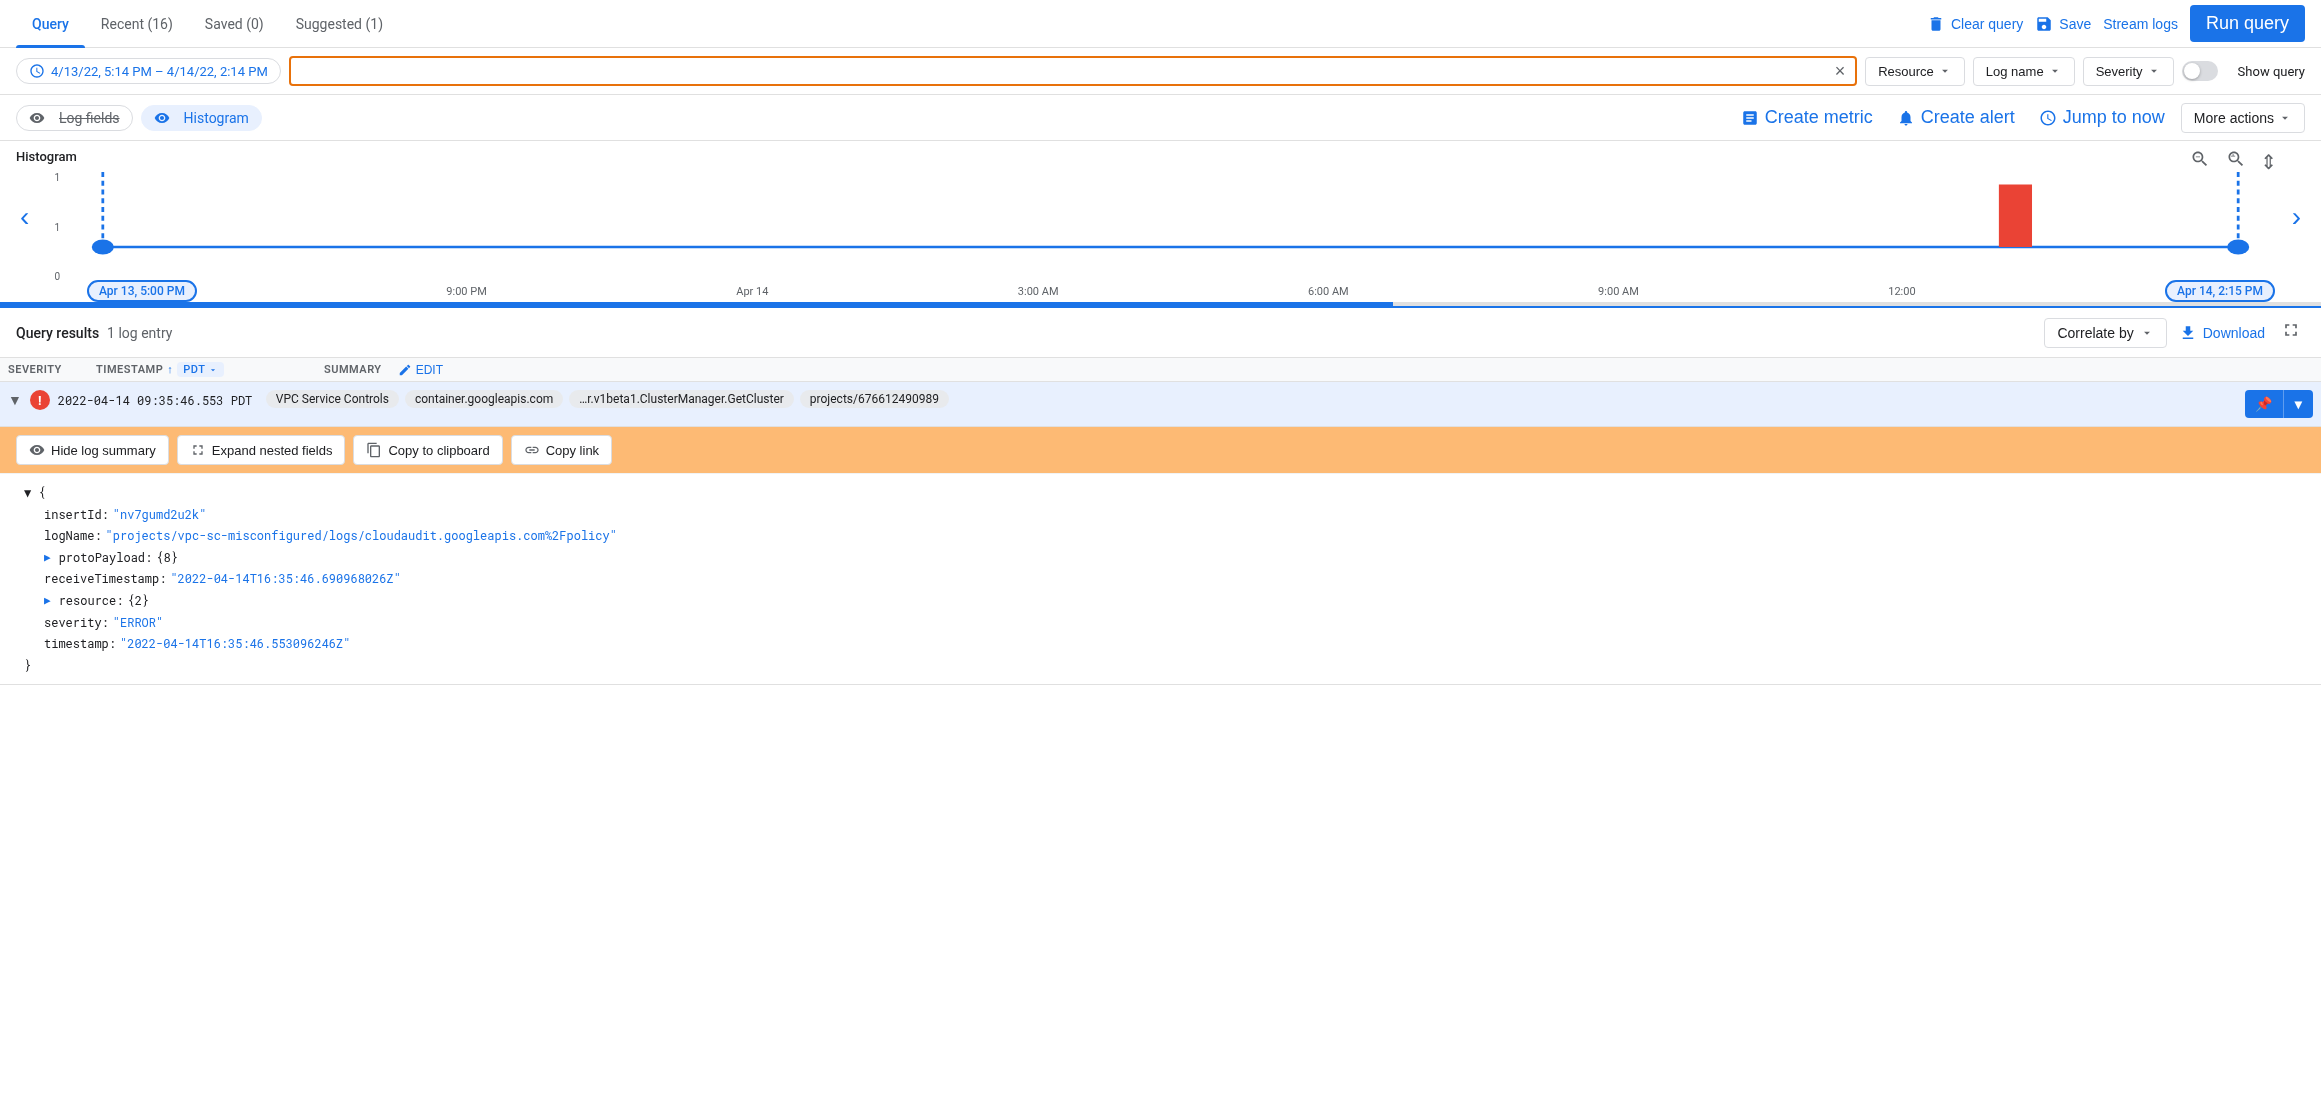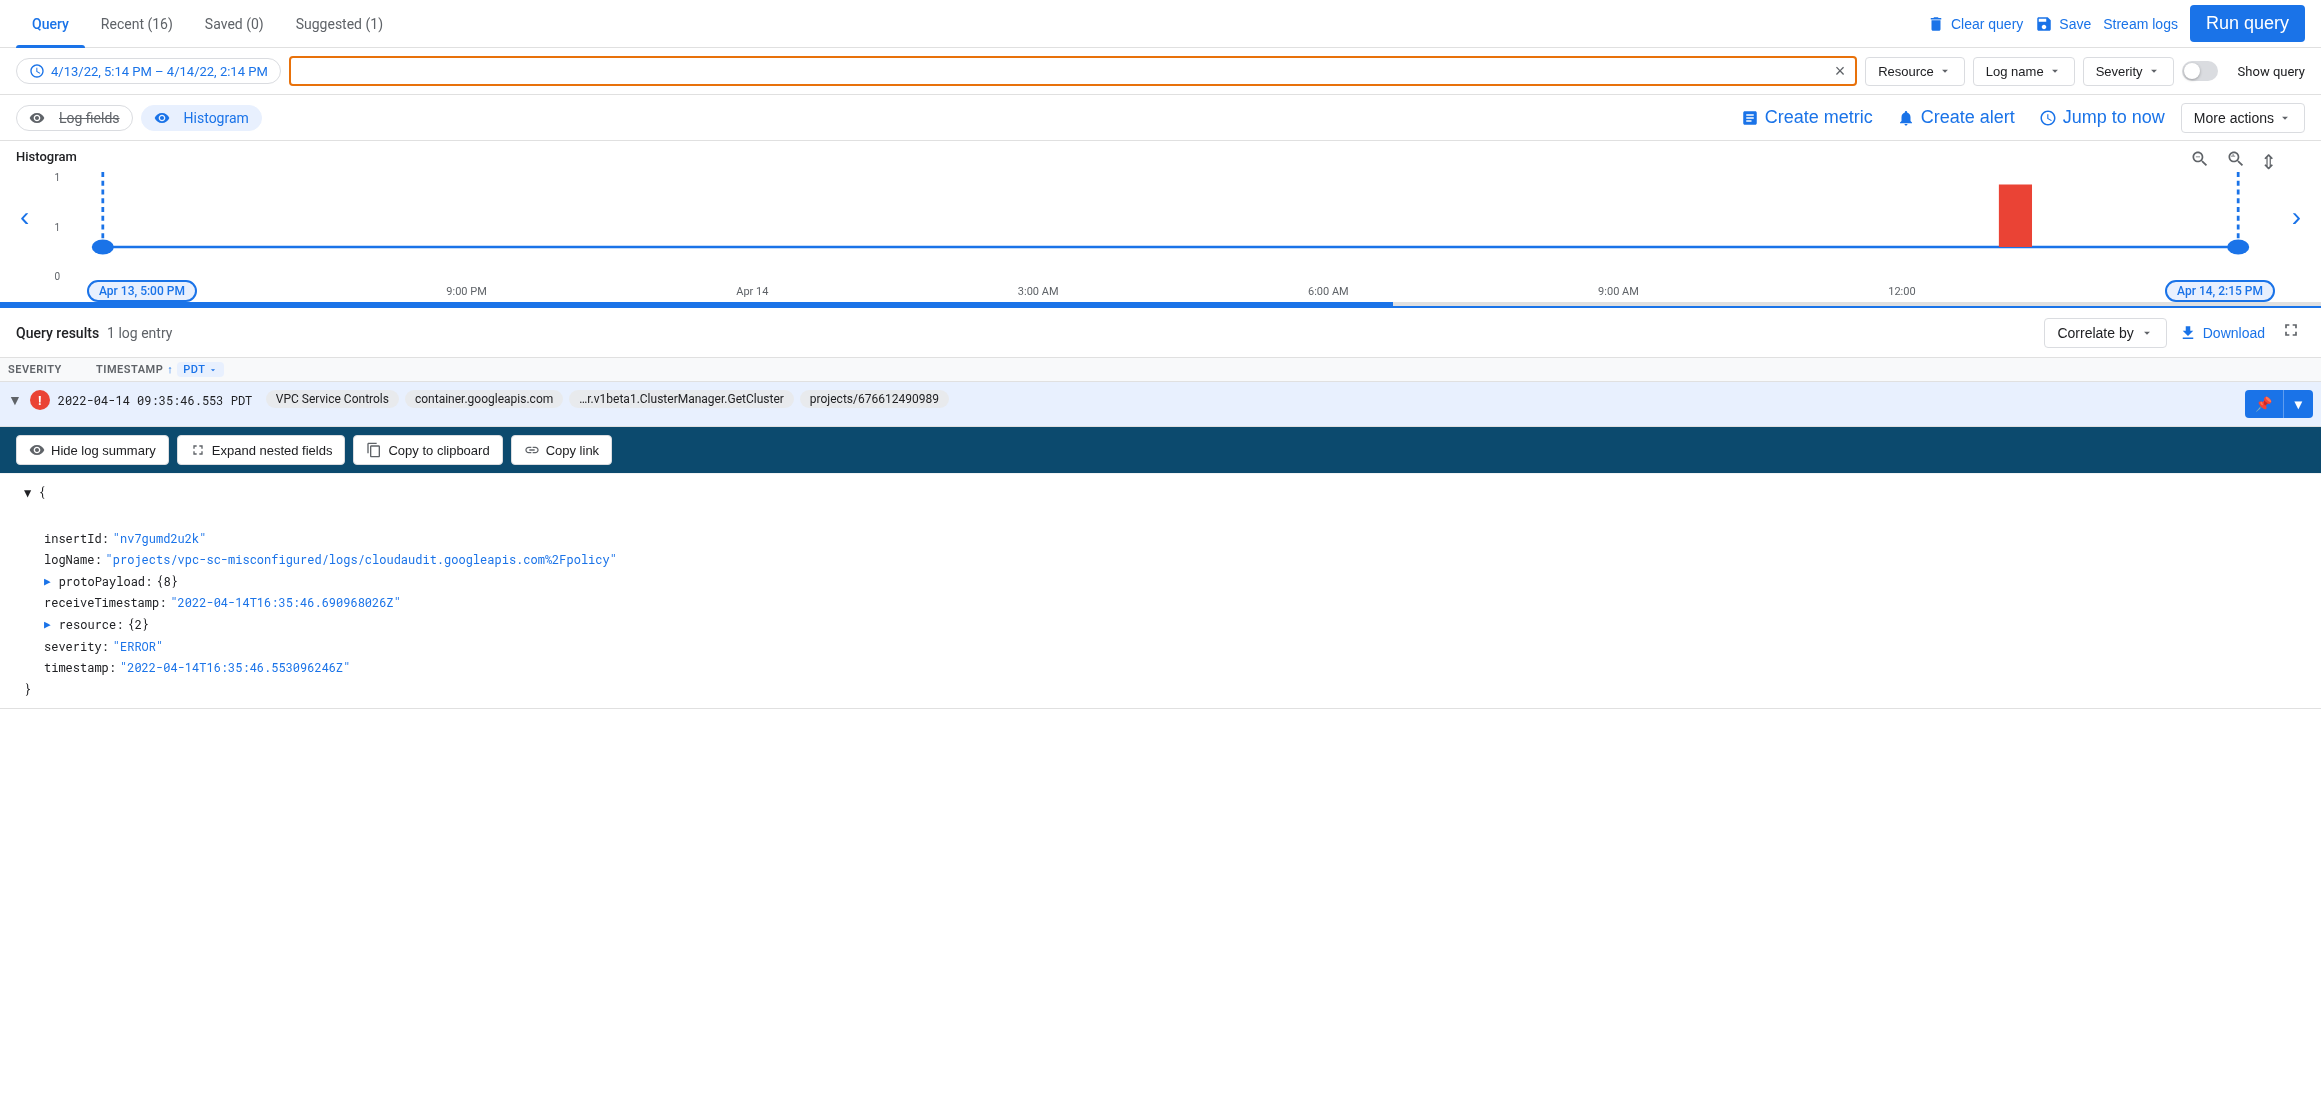--- a/index.html
+++ b/index.html
@@ -78,31 +78,31 @@
     .error-icon span { color: #fff; font-size: 13px; font-weight: 700; }
     .log-timestamp { font-size: 12px; color: #202124; white-space: nowrap; margin-top: 2px; min-width: 200px; font-family: 'Roboto Mono', monospace; }
     .log-tags { display: flex; flex-wrap: wrap; align-items: center; gap: 6px; flex: 1; }
     .log-tag { background: #e8eaed; border-radius: 12px; padding: 2px 10px; font-size: 12px; color: #202124; white-space: nowrap; }
     .permission-denied { color: #1a73e8; font-size: 13px; font-weight: 500; margin-top: 4px; }
     .pin-btn { background: #1a73e8; border: none; border-radius: 4px 0 0 4px; padding: 6px 10px; cursor: pointer; color: #fff; font-size: 14px; }
     .pin-dropdown { background: #1a73e8; border: none; border-radius: 0 4px 4px 0; padding: 6px 8px; cursor: pointer; color: #fff; border-left: 1px solid rgba(255,255,255,0.3); }
     .pin-group { display: flex; margin-left: auto; flex-shrink: 0; }
 
     
-    .log-detail { background: #0c4a6e; border-top: 1px solid #e0e0e0; }
+    .log-detail { background: #fdba74; border-top: 1px solid #e0e0e0; }
     .log-detail-actions { display: flex; align-items: center; gap: 8px; padding: 8px 16px; border-bottom: 1px solid #f1f3f4; }
     .detail-action-btn { display: flex; align-items: center; gap: 6px; background: #fff; border: 1px solid #dadce0; border-radius: 4px; padding: 6px 12px; font-size: 13px; cursor: pointer; color: #202124; white-space: nowrap; }
     .detail-action-btn svg { width: 16px; height: 16px; fill: #5f6368; }
     .log-detail-content { padding: 8px 24px; font-family: 'Roboto Mono', monospace; font-size: 12px; line-height: 1.8; background: #fff; }
     .log-line { display: flex; align-items: flex-start; gap: 4px; }
     .log-key { color: #202124; }
     .log-val { color: #1a73e8; }
     .log-val.string { color: #1a73e8; }
     .expand-icon { color: #1a73e8; cursor: pointer; font-size: 11px; margin-right: 4px; }
-    .log-indent { padding-left: 20px; margin-top: 24px; }
+    .log-indent { padding-left: 20px; }
     .log-brace { color: #202124; }
     .log-close-brace { color: #202124; display: block; padding-left: 0; }
   </style>
 </head>
 <body>
 
 <div class="top-tabs">
   <div class="tab active">
     <span>Query</span>
   </div>
@@ -302,20 +302,29 @@
   <span class="th th-severity">SEVERITY</span>
   <div class="th th-timestamp">
     <span>TIMESTAMP</span>
     <span style="color: #1a73e8;">↑</span>
     <span class="pdt-badge">
       <span>PDT</span>
       <svg width="10" height="10" viewBox="0 0 24 24" fill="#1a73e8" style="vertical-align:middle;">
           <path d="M7 10l5 5 5-5z"></path>
         </svg>
     </span>
+  </div>
+  <div class="th th-summary" style="display:flex; align-items:center; gap: 16px;">
+    <span>SUMMARY</span>
+    <button class="edit-btn">
+      <svg viewBox="0 0 24 24">
+          <path d="M3 17.25V21h3.75L17.81 9.94l-3.75-3.75L3 17.25zM20.71 7.04c.39-.39.39-1.02 0-1.41l-2.34-2.34c-.39-.39-1.02-.39-1.41 0l-1.83 1.83 3.75 3.75 1.83-1.83z"></path>
+        </svg>
+      <span>EDIT</span>
+    </button>
   </div>
 </div>
 
 <div class="log-row">
   <div class="log-row-header">
     <button class="log-expand-btn">▼</button>
     <div class="error-icon">
       <span>!</span>
     </div>
     <span class="log-timestamp">2022-04-14 09:35:46.553 PDT</span>

